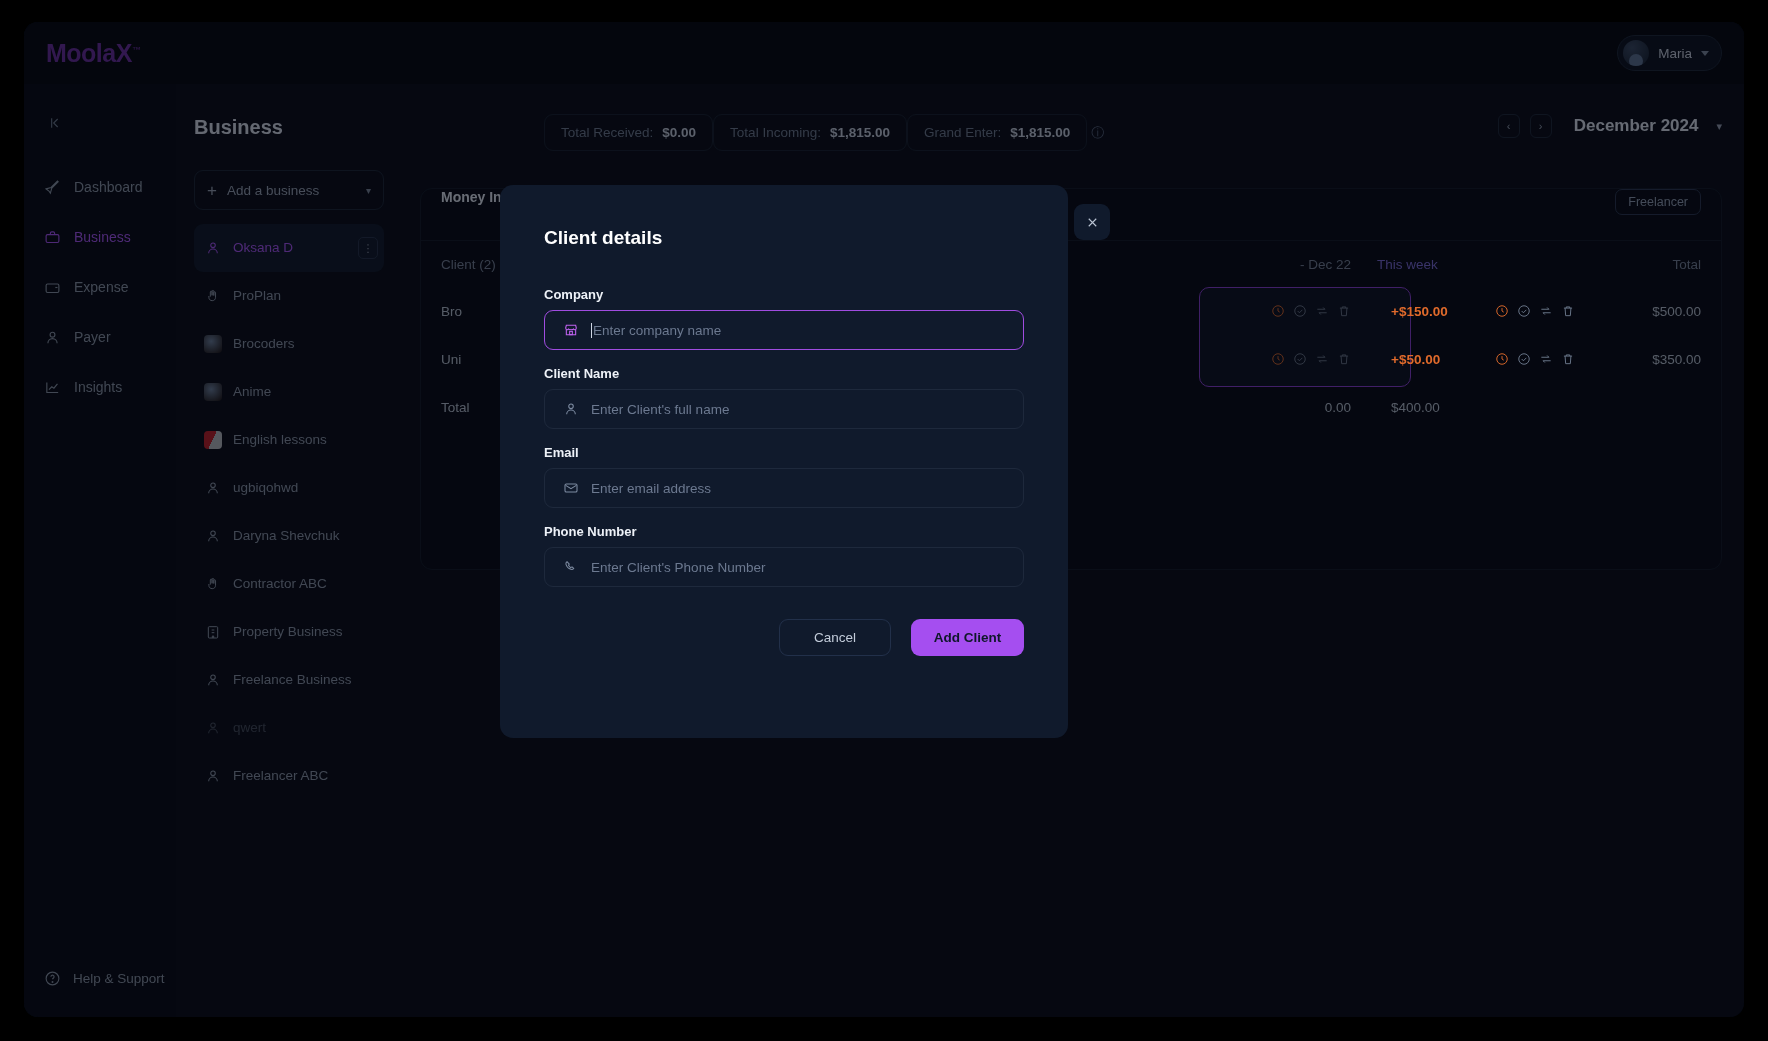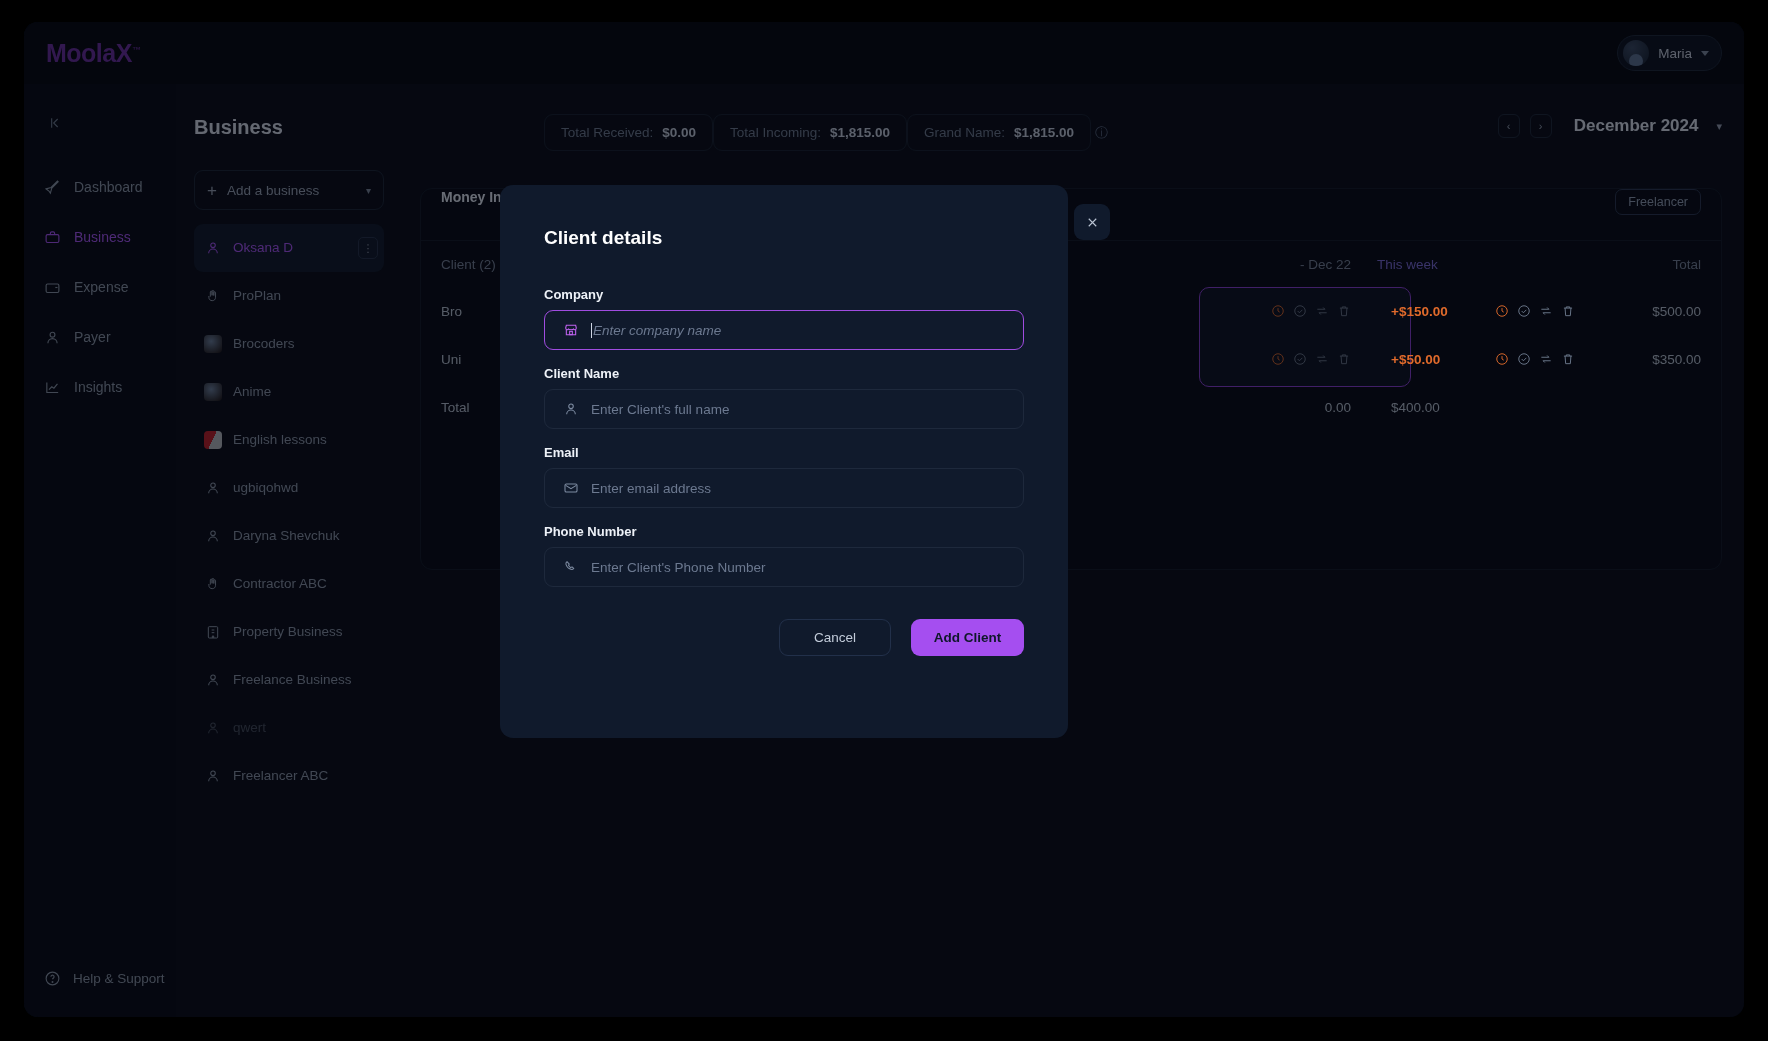--- a/index.html
+++ b/index.html
@@ -119,21 +119,21 @@
   .closebtn { position:absolute; left:1050px; top:182px; width:36px; height:36px;
               border-radius:9px; background:#101a2c; display:flex;
               align-items:center; justify-content:center; color:#b9c3d2;
               font-size:15px; }
   .form { margin:38px 44px 0 44px; }
   .field { margin-bottom:16px; }
   .flabel { font-size:13px; font-weight:600; color:#eef2f8; margin-bottom:8px; }
   .fbox { height:40px; border:1px solid #1e293c; border-radius:9px;
           display:flex; align-items:center; gap:12px; padding:0 18px;
           background:transparent; }
-  .fbox.focused { border-color:#a04ce0;font-style:italic; }
+  .fbox.focused { border-color:#a04ce0; }
   .fbox svg { width:16px; height:16px; flex:none; color:#7d8ba1; }
   .fbox.focused svg { color:#c063f0; }
   .ph { font-size:13.5px; color:#6c7990; position:relative; }
   .caretbar { display:inline-block; width:1px; height:15px; background:#cfd6e4;
               vertical-align:-3px; margin-right:1px; }
   .actions { display:flex; justify-content:flex-end; gap:20px; margin-top:32px; }
   .btn { height:37px; border-radius:9px; display:flex; align-items:center;
          justify-content:center; font-size:13.5px; }
   .btn-cancel { width:112px; border:1px solid #22304a; color:#c3ccda; }
   .btn-primary { width:113px; background:#a54ef0; color:#0f172a; font-weight:700; }
@@ -323,21 +323,21 @@
     <div class="summary">
       <div class="chip">
         <span class="k">Total Received:</span>
         <span class="v">$0.00</span>
       </div>
       <div class="chip">
         <span class="k">Total Incoming:</span>
         <span class="v">$1,815.00</span>
       </div>
       <div class="chip">
-        <span class="k">Grand Name:</span>
+        <span class="k">Grand Enter:</span>
         <span class="v">$1,815.00</span>
       </div>
       <span class="infoic">ⓘ</span>
     </div>
 
     <div class="daterow">
       <div class="navbtn">‹</div>
       <div class="navbtn">›</div>
       <div class="month">December 2024</div>
       <div class="monthchev">▾</div>

